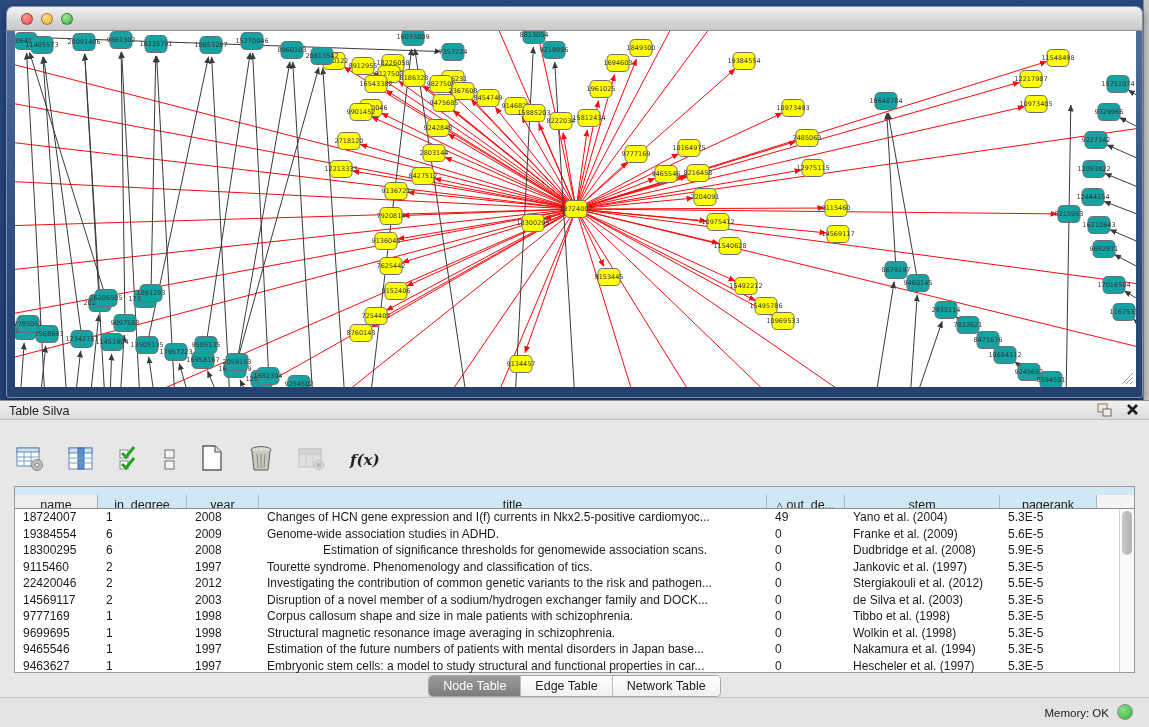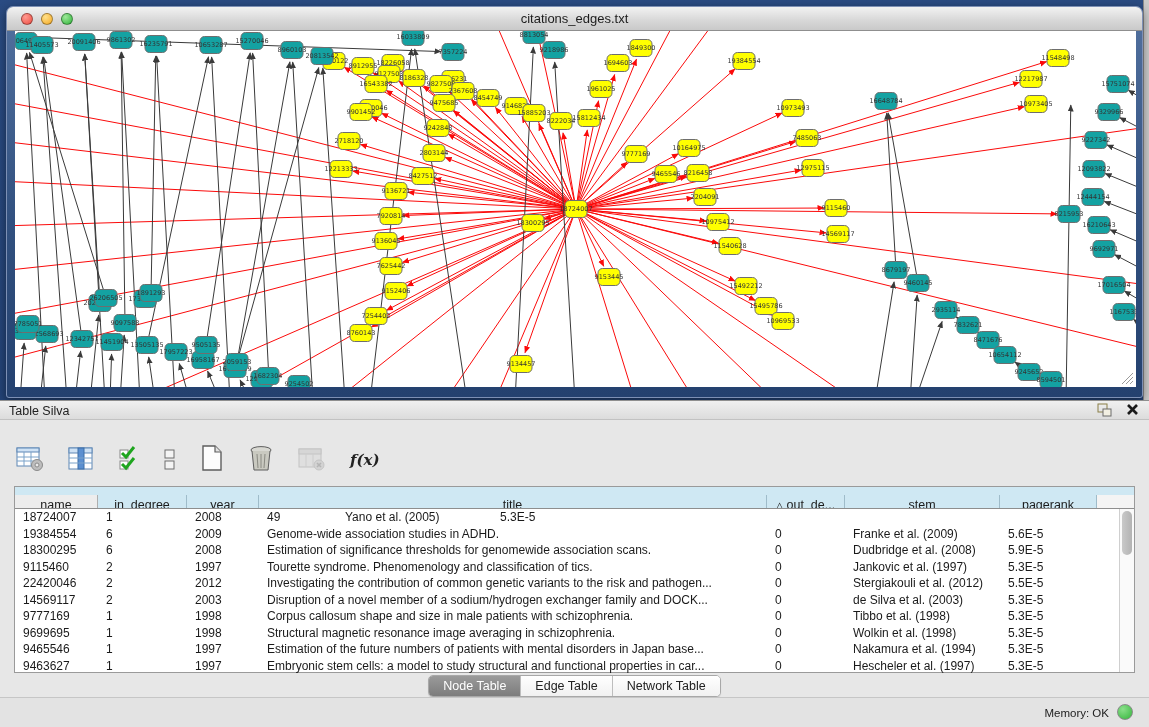--- a/index.html
+++ b/index.html
@@ -86,21 +86,20 @@
 
   <div class="right-strip"></div>
 
   <div class="net-window">
     <div class="title-bar">
       <div class="lights">
         <div class="light red"></div>
         <div class="light yellow"></div>
         <div class="light green"></div>
       </div>
-      <div class="title-text">citations_edges.txt</div>
     </div>
     <div class="net-canvas">
       <svg width="1121" height="356" viewBox="0 0 1121 356">
         <defs>
           <marker id="arrow-r" markerWidth="9" markerHeight="8" refX="6.5" refY="3" orient="auto">
             <path d="M0,0 L7,3 L0,6 z" fill="#fb0a0a"></path>
           </marker>
           <marker id="arrow-k" markerWidth="9" markerHeight="8" refX="6.5" refY="3" orient="auto">
             <path d="M0,0 L7,3 L0,6 z" fill="#3a3a3a"></path>
           </marker>
@@ -771,38 +770,39 @@
           <div class="hcell" style="width: 78px;"><span class="sortg">△</span>out_de...</div>
           <div class="hcell" style="width: 155px;">stem</div>
           <div class="hcell" style="width: 97px;">pagerank</div>
           <div class="hcell filler"></div>
         </div>
       <div class="tbody">
           <div class="trow">
             <div class="tcell" style="width: 83px;">18724007</div>
             <div class="tcell" style="width: 89px;">1</div>
             <div class="tcell" style="width: 72px;">2008</div>
+            <div class="tcell" style="width: 508px;">Changes of HCN gene expression and I(f) currents in Nkx2.5-positive cardiomyoc...</div>
             <div class="tcell" style="width: 78px;">49</div>
-            <div class="tcell" style="width: 155px;">Yano et al. (2005)</div>
+            <div class="tcell" style="width: 155px;">Yano et al. (2004)</div>
             <div class="tcell" style="width: 97px;">5.3E-5</div>
           </div>
           <div class="trow">
             <div class="tcell" style="width: 83px;">19384554</div>
             <div class="tcell" style="width: 89px;">6</div>
             <div class="tcell" style="width: 72px;">2009</div>
             <div class="tcell" style="width: 508px;">Genome-wide association studies in ADHD.</div>
             <div class="tcell" style="width: 78px;">0</div>
             <div class="tcell" style="width: 155px;">Franke et al. (2009)</div>
             <div class="tcell" style="width: 97px;">5.6E-5</div>
           </div>
           <div class="trow">
             <div class="tcell" style="width: 83px;">18300295</div>
             <div class="tcell" style="width: 89px;">6</div>
             <div class="tcell" style="width: 72px;">2008</div>
-            <div class="tcell" style="width: 508px;">Estimation of significance thresholds for genomewide association scans.</div>
+            <div class="tcell" style="width: 508px; text-align: center;">Estimation of significance thresholds for genomewide association scans.</div>
             <div class="tcell" style="width: 78px;">0</div>
             <div class="tcell" style="width: 155px;">Dudbridge et al. (2008)</div>
             <div class="tcell" style="width: 97px;">5.9E-5</div>
           </div>
           <div class="trow">
             <div class="tcell" style="width: 83px;">9115460</div>
             <div class="tcell" style="width: 89px;">2</div>
             <div class="tcell" style="width: 72px;">1997</div>
             <div class="tcell" style="width: 508px;">Tourette syndrome. Phenomenology and classification of tics.</div>
             <div class="tcell" style="width: 78px;">0</div>

